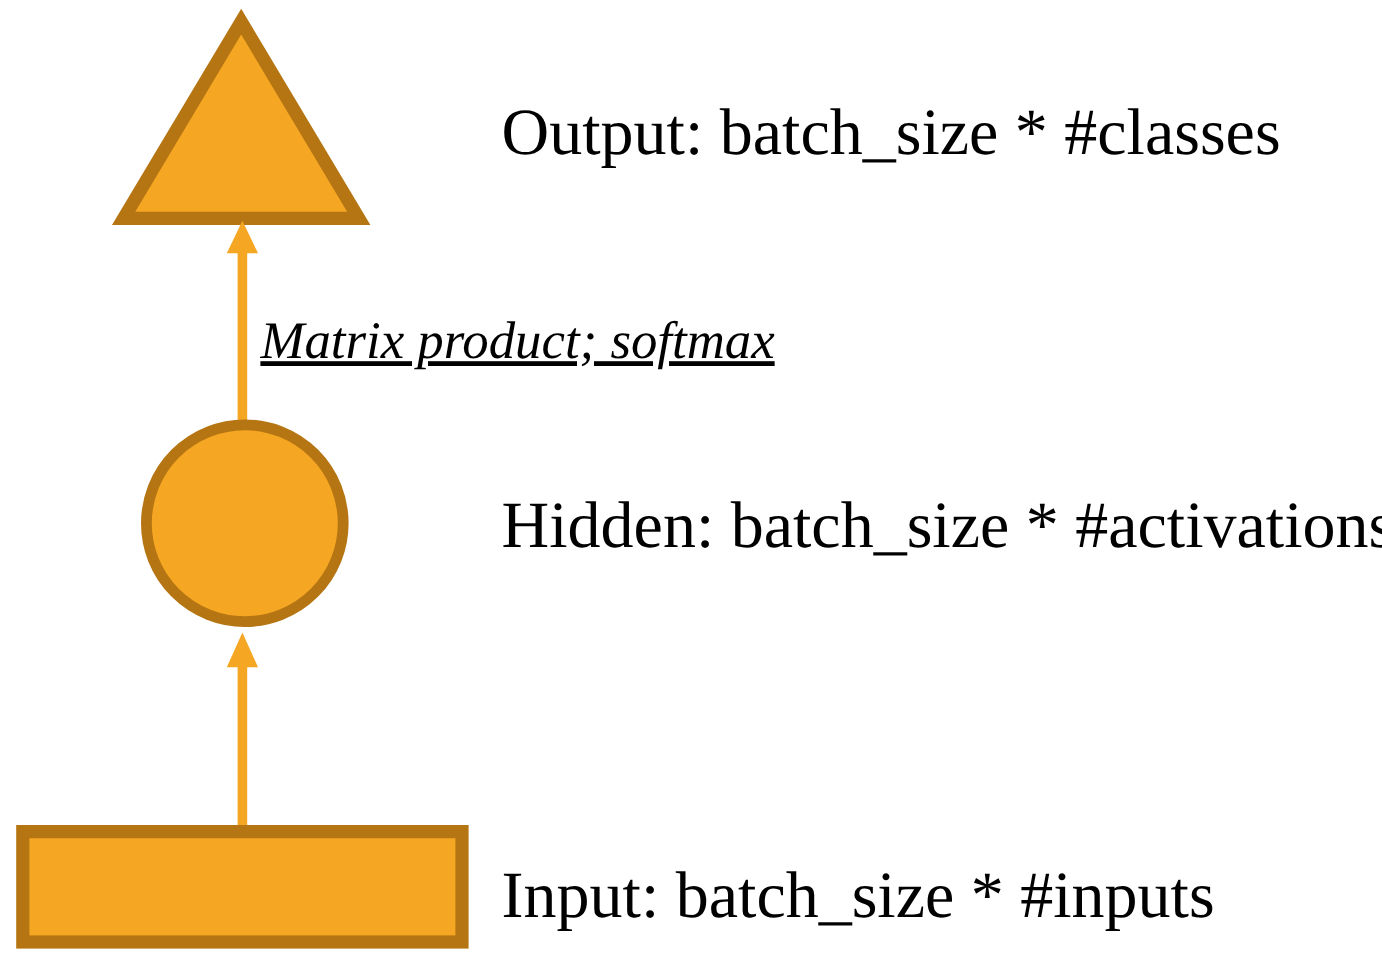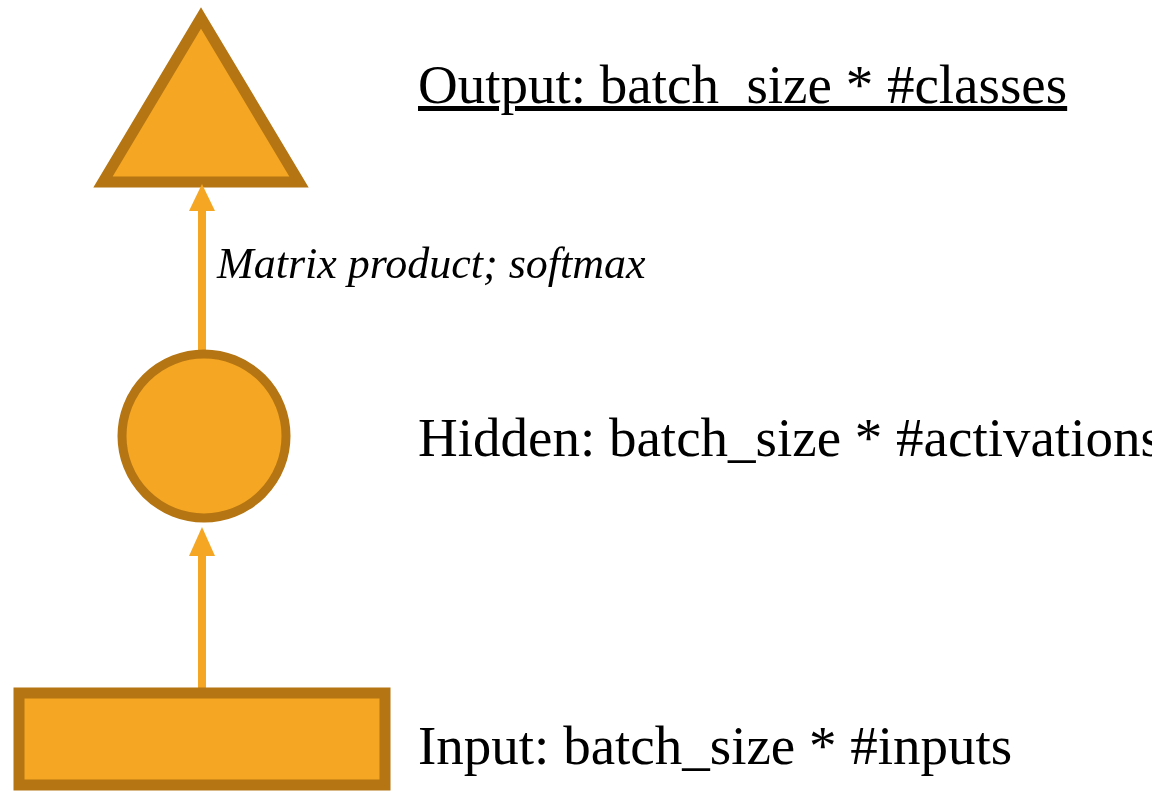--- a/index.html
+++ b/index.html
@@ -35,24 +35,24 @@
   .edge-label {
     position: absolute;
     color: #000000;
     font-family: "Liberation Serif", "DejaVu Serif", serif;
     font-size: 44px;
     font-style: italic;
     font-weight: normal;
     line-height: 1;
     white-space: nowrap;
   }
-  #label-output  { left: 418px; top: 57px; text-decoration: underline; }
+  #label-output  { left: 418px; top: 82px; }
   #label-hidden  { left: 418px; top: 410px; }
   #label-input   { left: 418px; top: 718px; }
-  #label-edge-top    { left: 217px; top: 242px; }
+  #label-edge-top    { left: 217px; top: 262px; text-decoration: underline; }
   #label-edge-bottom { left: 217px; top: 562px; }
 </style>
 </head>
 <body>
 
 <div id="canvas">
 
   <svg class="diagram-svg" viewBox="0 0 1152 800">
 
     <polygon points="201,18 299,182 103,182" fill="#F5A623" stroke="#B57512" stroke-width="11" stroke-linejoin="miter"></polygon>

